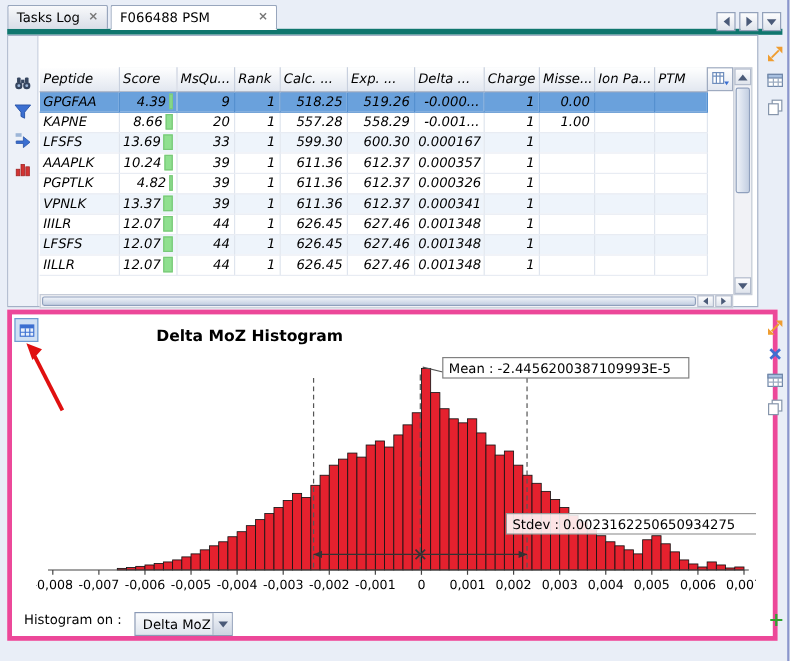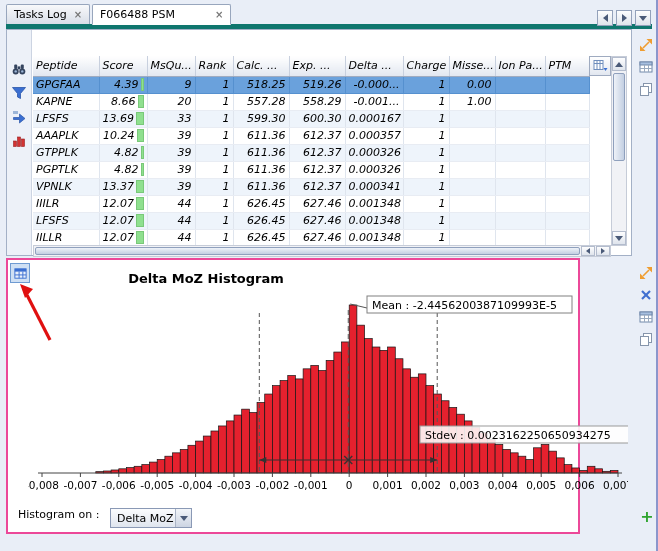--- a/index.html
+++ b/index.html
@@ -22,22 +22,22 @@
   .tabnav { position:absolute; right:1px; top:2px; display:flex; gap:3px; }
   .navbtn { width:16px; height:16px; display:flex; align-items:center; justify-content:center;
             background:linear-gradient(#fdfdfe,#dfe4ec); border:1px solid #93a1ba; }
   .tri-l { width:0;height:0;border-top:4px solid transparent;border-bottom:4px solid transparent;border-right:5px solid #4a5a78; }
   .tri-r { width:0;height:0;border-top:4px solid transparent;border-bottom:4px solid transparent;border-left:5px solid #4a5a78; }
   .tri-d { width:0;height:0;border-left:4px solid transparent;border-right:4px solid transparent;border-top:5px solid #4a5a78; }
   .tri-u { width:0;height:0;border-left:4px solid transparent;border-right:4px solid transparent;border-bottom:5px solid #4a5a78; }
   
   .top-panel { position:absolute; left:6px; top:29px; width:626px; height:227px;
                background:#fff; border:1px solid #a3b0c6; }
-  .bottom-panel { position:absolute; left:6px; top:258px; width:574px; height:276px;
-                  background:#fff; border:2px solid #ec4899; }
+  .bottom-panel { position:absolute; left:6px; top:258px; width:642px; height:276px;
+                  background:#fff; border:4px solid #ec4899; }
   
   .side-toolbar { position:absolute; left:0; top:0; bottom:0; width:25px;
                   background:#edf1f8; border-right:1px solid #ccd4e2; }
   .tool-ic { position:absolute; left:3px; width:18px; height:18px; display:flex;
              align-items:center; justify-content:center; }
   
   table.psm { position:absolute; left:26px; top:26px; width:556px;
               border-collapse:collapse; table-layout:fixed; font-size:11px;font-style:italic; }
   table.psm th { height:20px; font-weight:normal; text-align:left; padding:0 3px;
                  background:linear-gradient(#ffffff,#e2e7f0);
@@ -244,38 +244,20 @@
               <span class="score-flex">
                 <span>10.24</span>
                 <span class="score-bar" style="width: 7px; background: rgb(143, 224, 143);"></span>
               </span>
             </td>
             <td class="num">39</td>
             <td class="num">1</td>
             <td class="num">611.36</td>
             <td class="num">612.37</td>
             <td class="num">0.000357</td>
-            <td class="num">1</td>
-            <td class="num"></td>
-            <td class="num"></td>
-            <td class="num"></td>
-          </tr>
-          <tr class="alt">
-            <td>GTPPLK</td>
-            <td class="num score-cell">
-              <span class="score-flex">
-                <span>4.82</span>
-                <span class="score-bar" style="width: 3px; background: rgb(143, 224, 143);"></span>
-              </span>
-            </td>
-            <td class="num">39</td>
-            <td class="num">1</td>
-            <td class="num">611.36</td>
-            <td class="num">612.37</td>
-            <td class="num">0.000326</td>
             <td class="num">1</td>
             <td class="num"></td>
             <td class="num"></td>
             <td class="num"></td>
           </tr>
           <tr class="">
             <td>PGPTLK</td>
             <td class="num score-cell">
               <span class="score-flex">
                 <span>4.82</span>

